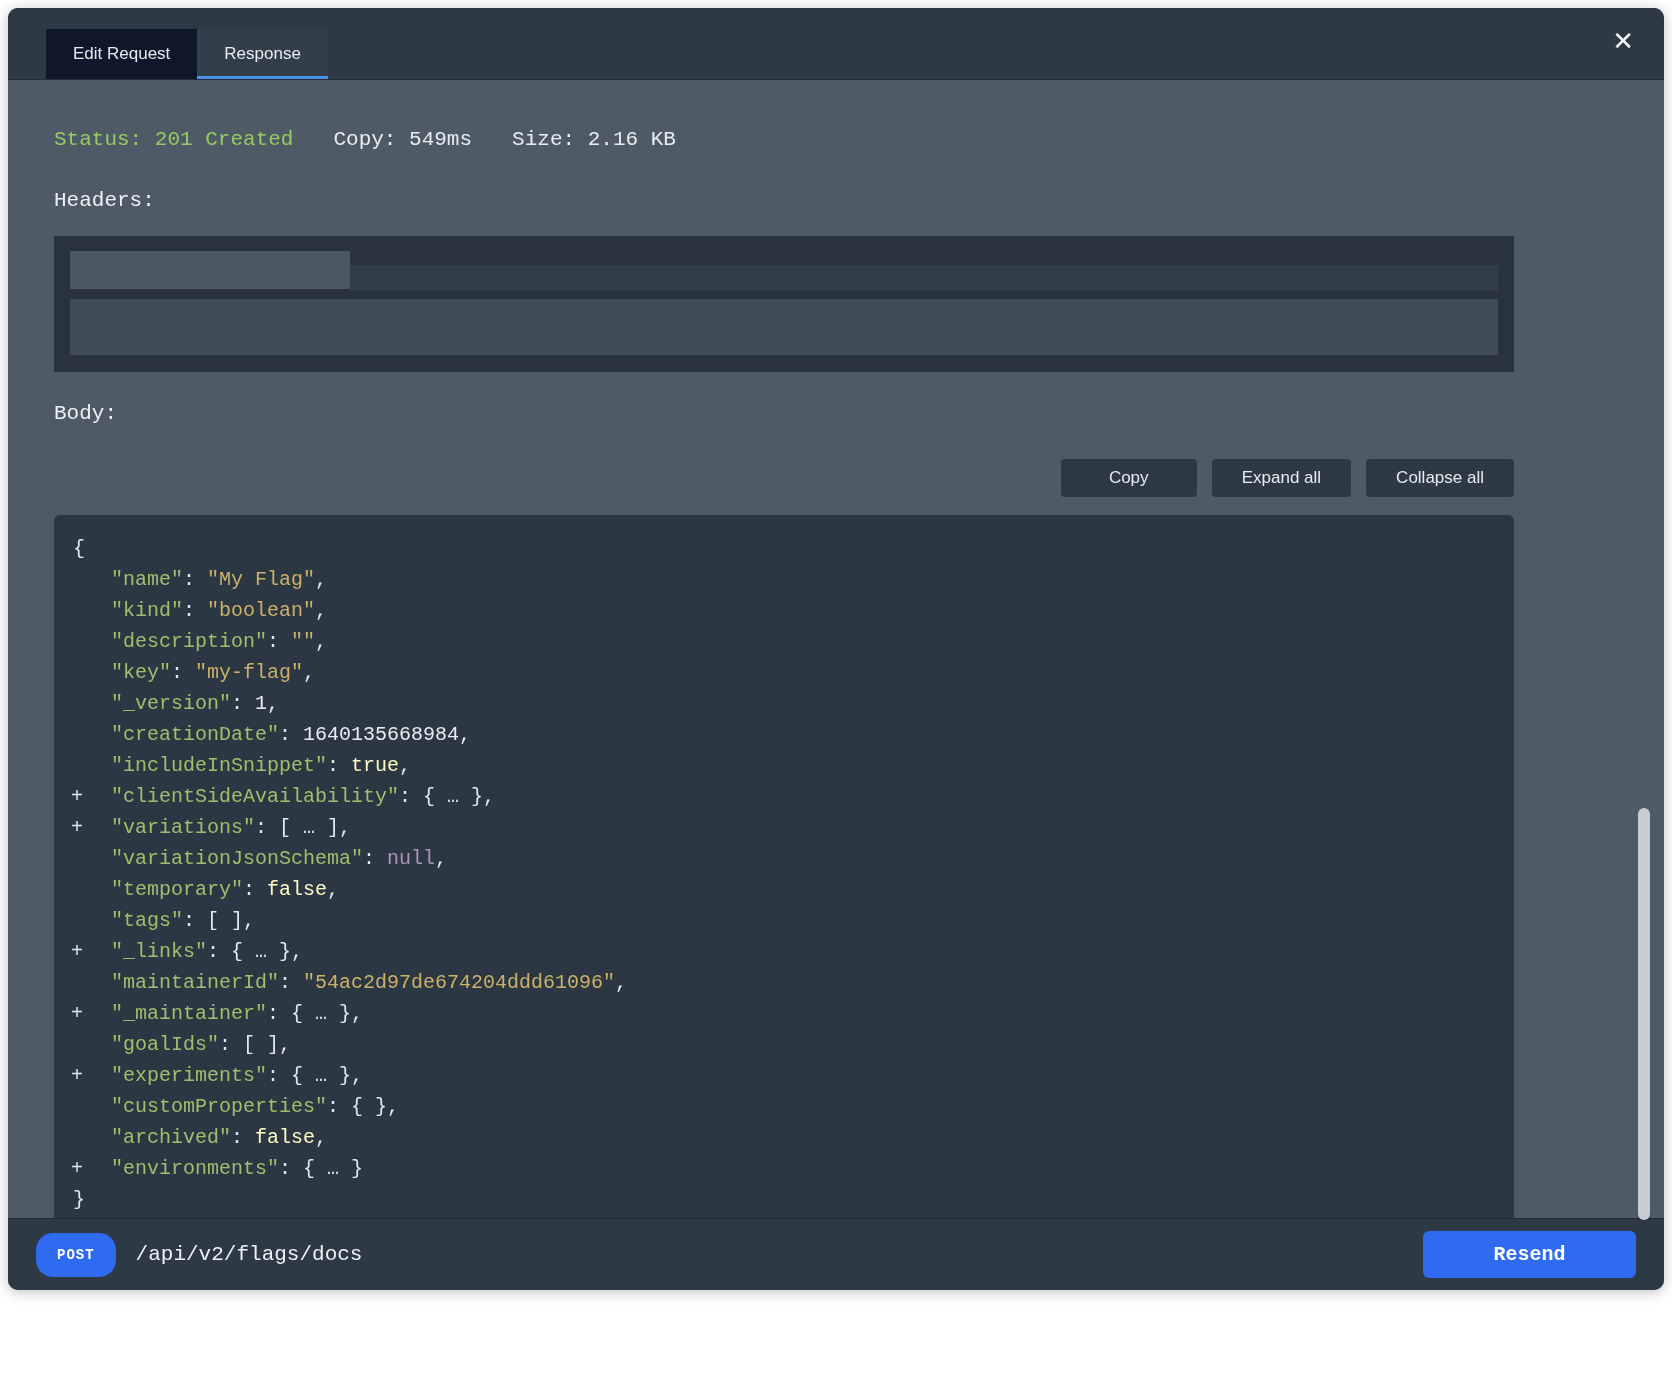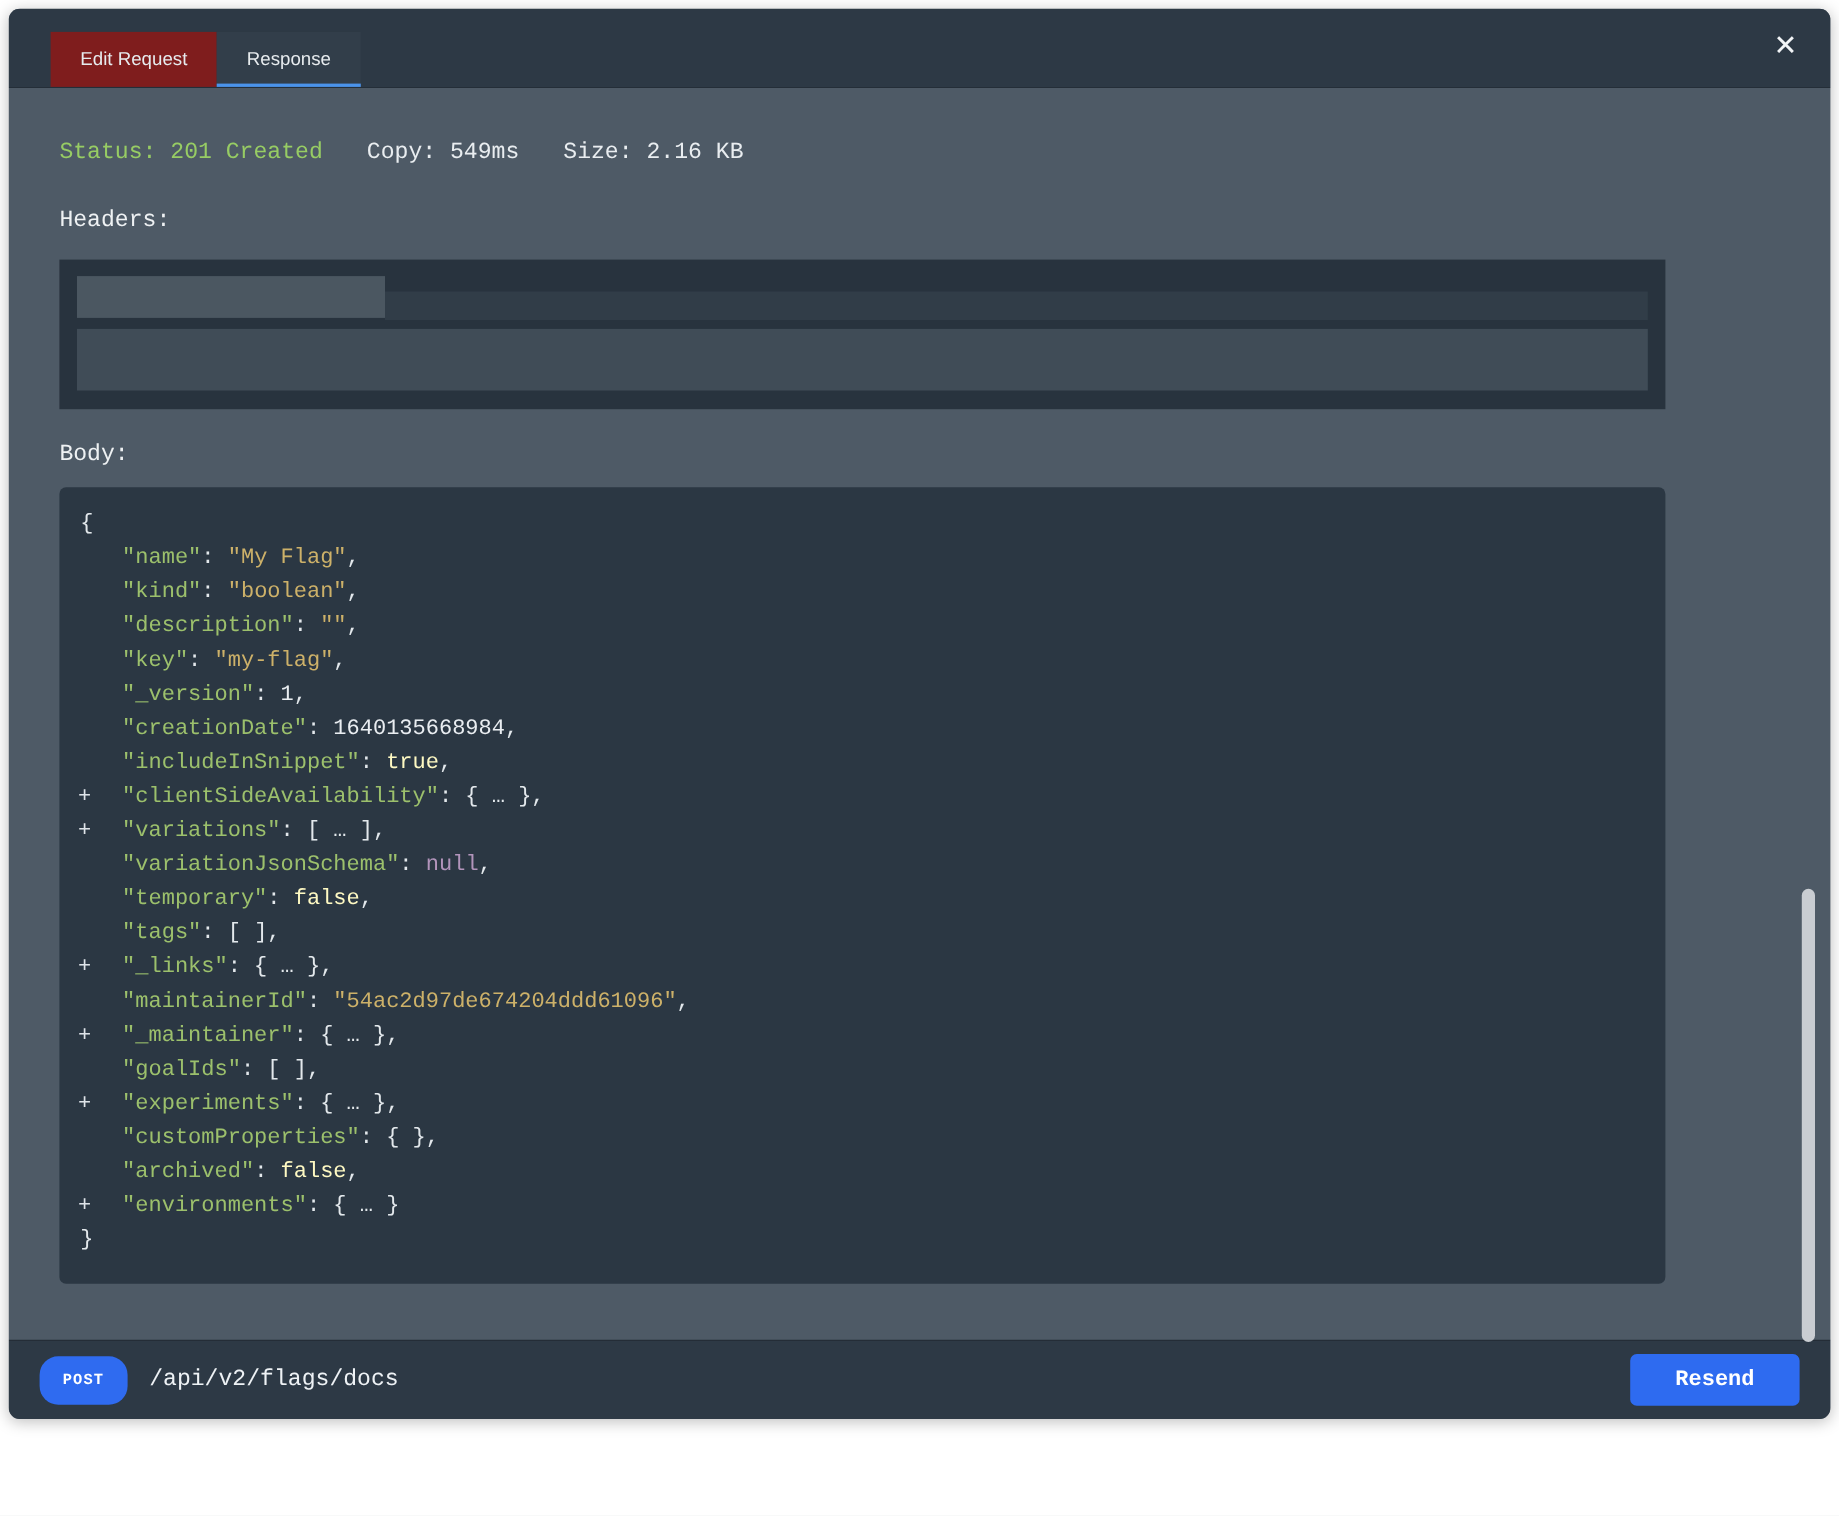--- a/index.html
+++ b/index.html
@@ -20,21 +20,21 @@
     height: 72px; flex: 0 0 72px;
     background: #2d3945;
     display: flex; align-items: flex-end;
     position: relative;
     border-bottom: 1px solid rgba(0,0,0,0.18);
   }
   .tabs { display: flex; margin-left: 38px; }
   .tab {
     padding: 15px 27px 12px 27px;
     font-size: 17px; color: #e7ebee;
-    background: #7f1d1d;
+    background: #0f172a;
     border-bottom: 3px solid transparent;
     cursor: pointer; user-select: none;
   }
   .tab.active {
     background: #323e4a;
     border-bottom-color: #4b93ea;
   }
   .close {
     position: absolute; right: 30px; top: 20px;
     font-size: 26px; color: #f2f5f7; cursor: pointer;
@@ -126,21 +126,21 @@
     font-weight: bold; font-size: 14px; letter-spacing: 1px;
     padding: 14px 21px; border-radius: 17px;
   }
   .path {
     margin-left: 20px;
     font-family: "Liberation Mono", "DejaVu Sans Mono", monospace;
     font-size: 21px; color: #eef2f5;
   }
   .resend {
     margin-left: auto;
-    width: 154px; height: 47px;
+    width: 213px; height: 47px;
     background: #2e6bf0; color: #ffffff;
     border: none; border-radius: 6px;
     font-family: "Liberation Mono", monospace;
     font-weight: bold; font-size: 20px;
     cursor: pointer;
   }
 </style>
 </head>
 <body>
 
@@ -167,20 +167,25 @@
     <div class="headers-box">
       <div class="redact-row">
         <div class="redact-a"></div>
         <div class="redact-b"></div>
       </div>
       <div class="redact-c"></div>
     </div>
 
     <div class="section-label body-label">Body:</div>
 
+    <div class="toolbar">
+      <button class="tbtn">Copy</button>
+      <button class="tbtn">Expand all</button>
+      <button class="tbtn">Collapse all</button>
+    </div>
 
     <div class="json-box">
         <div class="code-line root"><span class="tk-plain">{</span></div>
         <div class="code-line"><span class="tk-key">"name"</span><span class="tk-plain">: </span><span class="tk-str">"My Flag"</span><span class="tk-plain">,</span></div>
         <div class="code-line"><span class="tk-key">"kind"</span><span class="tk-plain">: </span><span class="tk-str">"boolean"</span><span class="tk-plain">,</span></div>
         <div class="code-line"><span class="tk-key">"description"</span><span class="tk-plain">: </span><span class="tk-str">""</span><span class="tk-plain">,</span></div>
         <div class="code-line"><span class="tk-key">"key"</span><span class="tk-plain">: </span><span class="tk-str">"my-flag"</span><span class="tk-plain">,</span></div>
         <div class="code-line"><span class="tk-key">"_version"</span><span class="tk-plain">: </span><span class="tk-num">1</span><span class="tk-plain">,</span></div>
         <div class="code-line"><span class="tk-key">"creationDate"</span><span class="tk-plain">: </span><span class="tk-num">1640135668984</span><span class="tk-plain">,</span></div>
         <div class="code-line"><span class="tk-key">"includeInSnippet"</span><span class="tk-plain">: </span><span class="tk-bool">true</span><span class="tk-plain">,</span></div>

